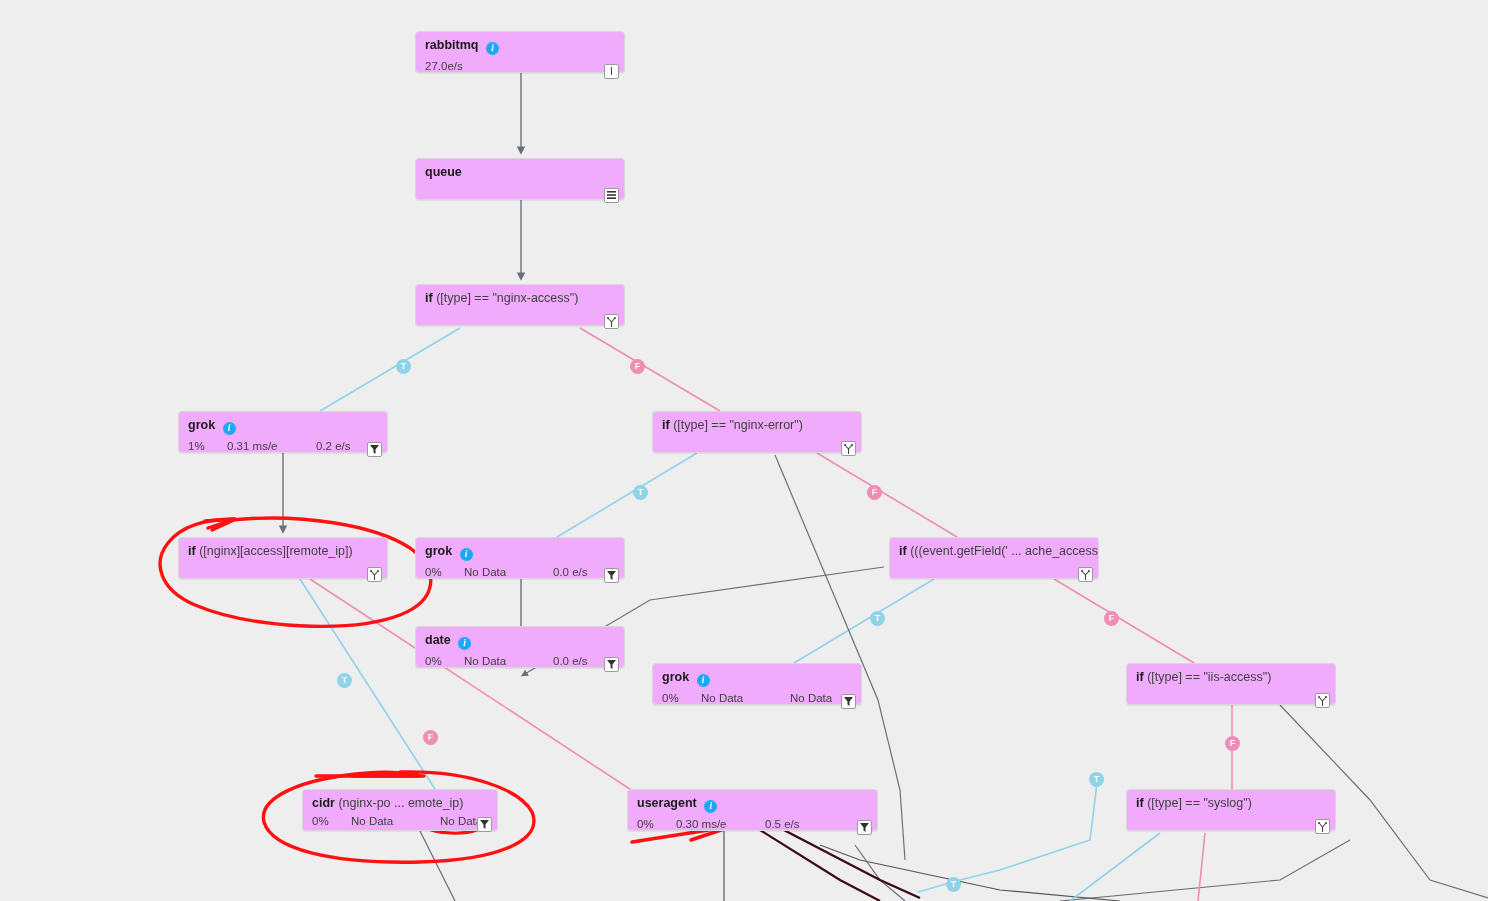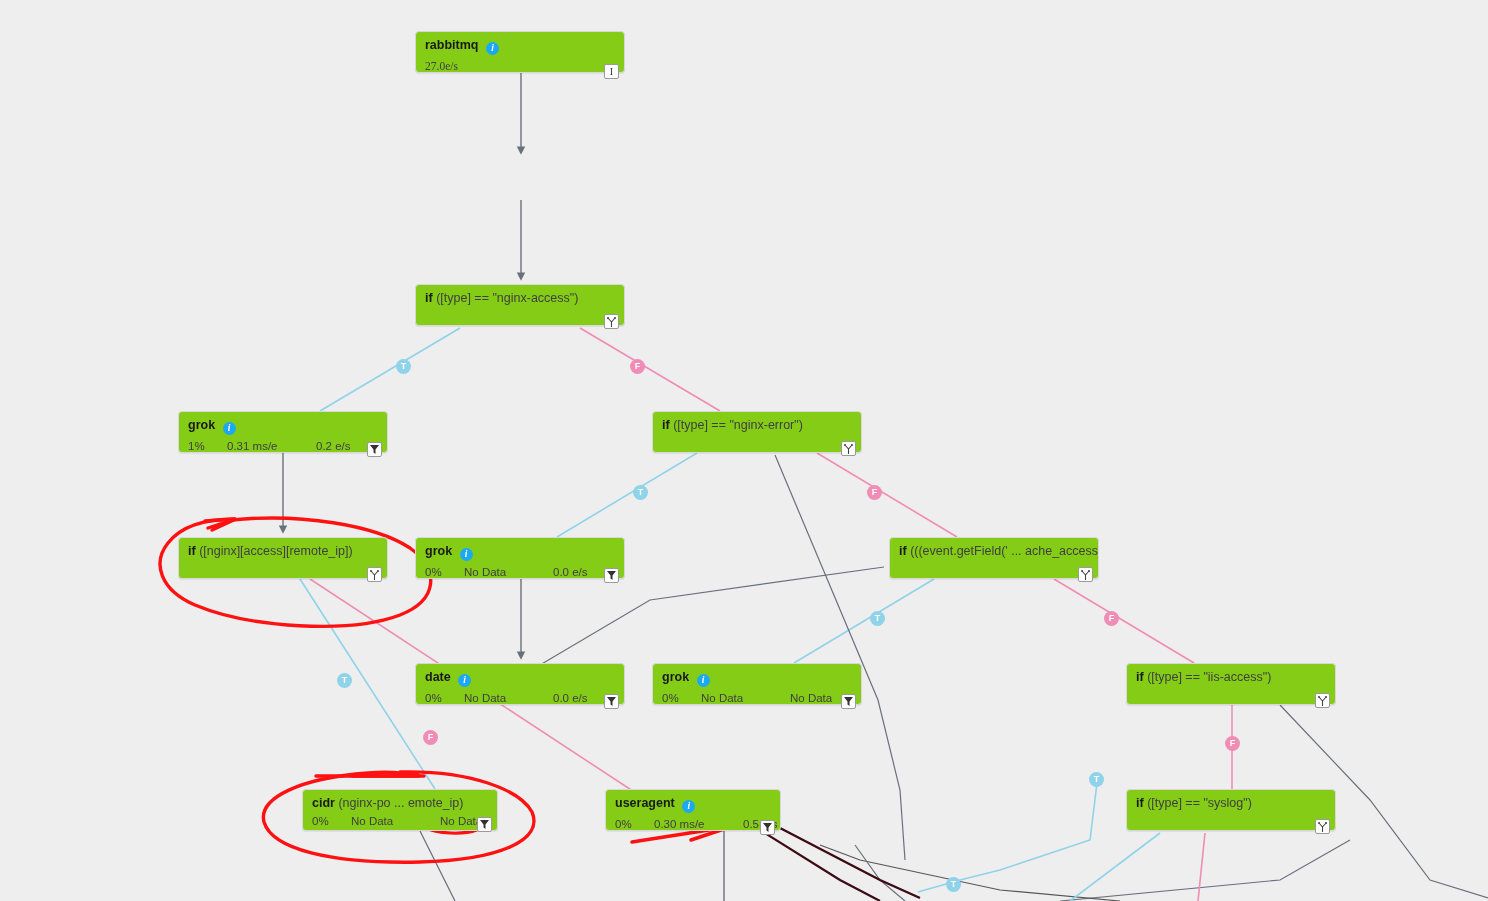--- a/index.html
+++ b/index.html
@@ -10,21 +10,21 @@
     font-family:"Liberation Sans","DejaVu Sans",sans-serif;
     overflow:hidden;
     position:relative;
   }
   #canvas{position:absolute;inset:0;width:1488px;height:901px;}
   #edges{position:absolute;left:0;top:0;width:1488px;height:901px;pointer-events:none;}
   #annotations{position:absolute;left:0;top:0;width:1488px;height:901px;pointer-events:none;}
 
   .node{
     position:absolute;
-    background:#84cc16;
+    background:#f0abfc;
     border:1px solid #d8d8d8;
     border-radius:4px;
     box-shadow:0 1px 1px rgba(0,0,0,0.07);
     box-sizing:border-box;
     z-index:5;
   }
   .node .row1{
     padding:6px 9px 0 9px;
     font-size:12.5px;
     color:#343741;
@@ -36,21 +36,21 @@
   .node .subtitle{font-weight:normal;color:#3f3f3f;}
   .node .row2{
     position:relative;
     padding:3px 9px 6px 9px;
     font-size:11.5px;
     color:#3f3f3f;
     line-height:14px;
     height:18px;
     white-space:nowrap;
   }
-  .node.simple .row2{height:20px;font-family:Liberation Serif, serif;}
+  .node.simple .row2{height:20px;}
   .stat{position:absolute;top:4px;}
   .stat.s1{left:9px;}
   .stat.s2{left:48px;}
   .stat.s3{left:137px;}
 
   .info-icon{
     display:inline-block;vertical-align:-2px;
     width:13px;height:13px;border-radius:50%;
     background:#1ba9f5;color:#fff;
     font-size:9.5px;font-weight:bold;font-style:italic;
@@ -194,20 +194,34 @@
     <div class="row1">
       <span class="title">rabbitmq</span>
       <span class="info-icon">i</span>
     </div>
     <div class="row2">
       <span class="stat s1">27.0e/s</span>
       <span class="corner-badge">I</span>
     </div>
   </div>
 
+  <div class="node simple" style="left:415px;top:158px;width:210px;height:42px;">
+    <div class="row1">
+      <span class="title">queue</span>
+    </div>
+    <div class="row2">
+      <span class="corner-badge">
+        <svg width="9" height="9" viewBox="0 0 9 9">
+            <rect x="0" y="0" width="9" height="1.6" fill="#333"></rect>
+            <rect x="0" y="3.2" width="9" height="1.6" fill="#333"></rect>
+            <rect x="0" y="6.4" width="9" height="1.6" fill="#333"></rect>
+          </svg>
+      </span>
+    </div>
+  </div>
 
   <div class="node simple" style="left:415px;top:284px;width:210px;height:42px;">
     <div class="row1">
       <span class="title">if</span>
       <span class="subtitle">([type] == "nginx-access")</span>
     </div>
     <div class="row2">
       <span class="corner-badge">
         <svg width="9" height="10" viewBox="0 0 9 10">
             <path d="M4.5,10 L4.5,5 M4.5,5 L1,1 M4.5,5 L8,1" stroke="#444" stroke-width="1.1" fill="none"></path>
@@ -293,21 +307,21 @@
       <span class="corner-badge">
         <svg width="9" height="10" viewBox="0 0 9 10">
             <path d="M4.5,10 L4.5,5 M4.5,5 L1,1 M4.5,5 L8,1" stroke="#444" stroke-width="1.1" fill="none"></path>
             <circle cx="1" cy="1" r="1" fill="#444"></circle>
             <circle cx="8" cy="1" r="1" fill="#444"></circle>
           </svg>
       </span>
     </div>
   </div>
 
-  <div class="node" style="left:415px;top:663px;width:210px;height:42px;">
+  <div class="node" style="left:415px;top:626px;width:210px;height:42px;">
     <div class="row1">
       <span class="title">date</span>
       <span class="info-icon">i</span>
     </div>
     <div class="row2">
       <span class="stat s1">0%</span>
       <span class="stat s2">No Data</span>
       <span class="stat s3">0.0 e/s</span>
       <span class="corner-badge">
         <svg width="9" height="9" viewBox="0 0 9 9">
@@ -360,21 +374,21 @@
       <span class="stat s2">No Data</span>
       <span class="stat s3">No Data</span>
       <span class="corner-badge">
         <svg width="9" height="9" viewBox="0 0 9 9">
             <path d="M0,0 L9,0 L5.5,4.4 L5.5,9 L3.5,7.6 L3.5,4.4 z" fill="#333"></path>
           </svg>
       </span>
     </div>
   </div>
 
-  <div class="node" style="left:605px;top:789px;width:176px;height:42px;">
+  <div class="node" style="left:627px;top:789px;width:251px;height:42px;">
     <div class="row1">
       <span class="title">useragent</span>
       <span class="info-icon">i</span>
     </div>
     <div class="row2">
       <span class="stat s1">0%</span>
       <span class="stat s2">0.30 ms/e</span>
       <span class="stat s3">0.5 e/s</span>
       <span class="corner-badge">
         <svg width="9" height="9" viewBox="0 0 9 9">

